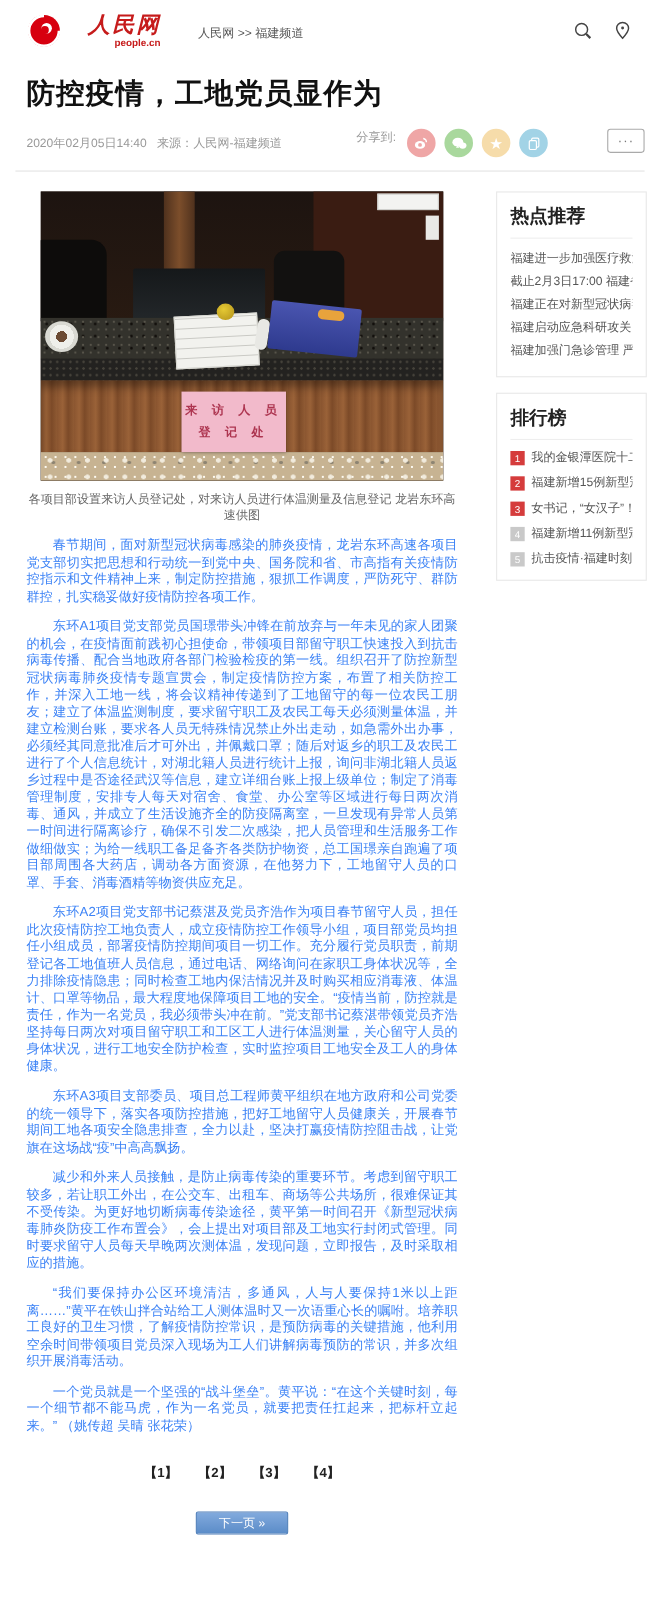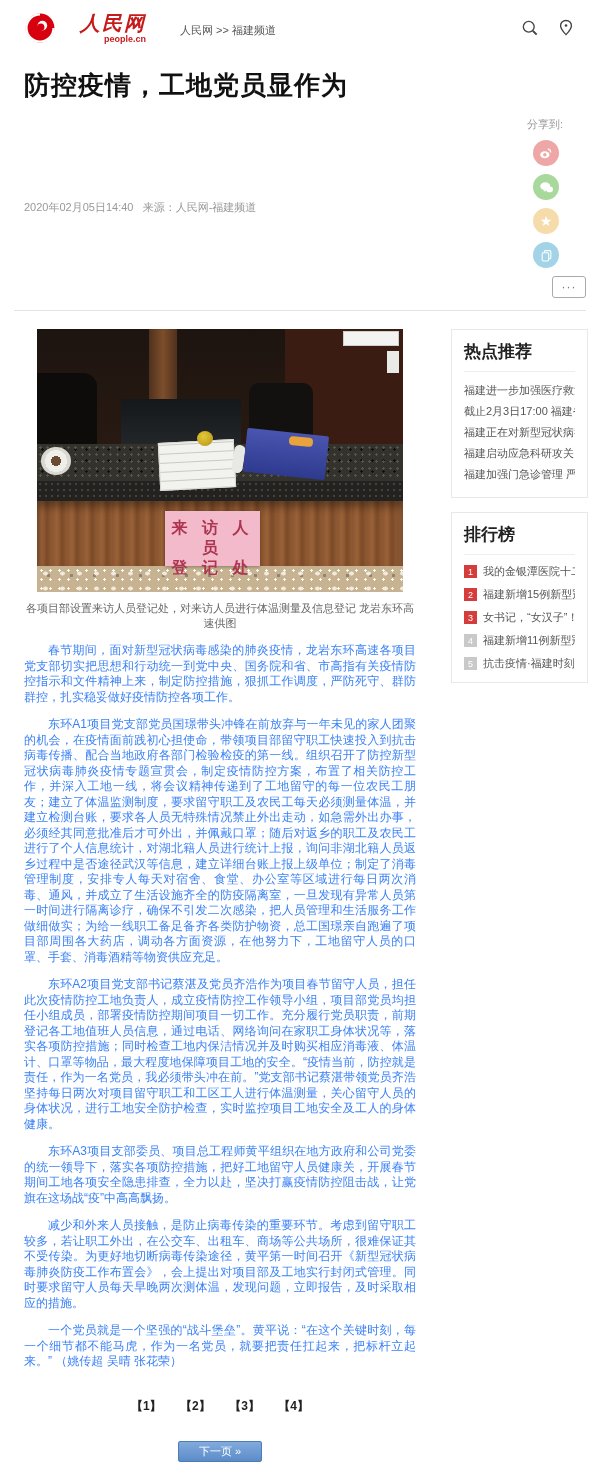--- a/index.html
+++ b/index.html
@@ -14,21 +14,21 @@
   .logo-cn { font-size:20px; font-weight:bold; color:#c61b1b; font-style:italic; letter-spacing:2px; }
   .logo-en { font-size:9px; color:#c61b1b; font-weight:bold; text-align:right; margin-top:2px; }
   .crumb { font-size:11px; color:#555; margin-left:34px; margin-top:4px; }
   .hdr-icons { margin-left:auto; display:flex; gap:16px; align-items:center; padding-right:10px; }
   .hicon { width:20px; height:20px; cursor:pointer; }
 
   
   .title { font-size:26px; font-weight:bold; color:#111; padding:16px 24px 4px 24px; letter-spacing:1px; }
   .meta-row { display:flex; align-items:center; padding:10px 14px 10px 24px; }
   .meta-left { font-size:11px; color:#999; }
-  .share-wrap { margin-left:auto; display:flex; align-items:center; gap:8px;flex-direction:column; }
+  .share-wrap { margin-left:auto; display:flex; align-items:flex-start; gap:8px; }
   .share-label { font-size:11px; color:#999; margin-right:2px; }
   .share-btn { width:26px; height:26px; border-radius:50%; display:flex; align-items:center; justify-content:center; cursor:pointer; }
   .comment-btn { margin-left:46px; width:34px; height:22px; border:1px solid #aaa; border-radius:3px; color:#777; font-size:12px; letter-spacing:1px; display:flex; align-items:center; justify-content:center; line-height:0.4; cursor:pointer; background:#fff; }
   .rule { border:none; border-top:1px solid #e3e3e3; margin:2px 14px 0 14px; }
 
   
   .content { display:flex; align-items:flex-start; padding:18px 14px 0 24px; gap:14px; }
   .artcol { width:392px; flex:none; }
   .sidecol { width:158px; flex:none;padding-left:21px; }
 
@@ -55,21 +55,21 @@
      background-image:radial-gradient(#f1ebdd 2px, transparent 2.6px), radial-gradient(#8d8472 1.5px, transparent 2px), radial-gradient(#fdfaf2 1px, transparent 1.4px);
      background-size:17px 15px, 23px 19px, 9px 9px; }
   .ph-papers { left:122px; top:112px; width:76px; height:48px; background:#f2f2ee; border:1px solid #d8d8d2; transform:rotate(-3deg);
      background-image:linear-gradient(#c9c9c4 1px, transparent 1px); background-size:100% 9px; background-position:0 10px; }
   .ph-bluebox { left:208px; top:103px; width:82px; height:44px; background:linear-gradient(180deg,#4a55b0,#2e3a8e); transform:rotate(6deg); border-radius:2px; }
   .ph-bluebox-label { left:252px; top:108px; width:24px; height:9px; background:#e8a33c; border-radius:4px; transform:rotate(6deg); }
   .ph-thermo { left:196px; top:116px; width:11px; height:28px; background:#e8e8e4; border-radius:5px; transform:rotate(9deg); }
   .ph-cap { left:160px; top:102px; width:16px; height:15px; background:radial-gradient(circle at 40% 35%, #e5c934, #b2911a); border-radius:50%; }
   .ph-tape { left:4px; top:118px; width:30px; height:28px; border-radius:50%; background:radial-gradient(circle, #6b4a33 0 5px, #efefea 5px 11px, #d9d9d2 11px); }
   .ph-pink { left:128px; top:182px; width:95px; height:55px; background:#f2bacb; box-shadow:0 1px 3px rgba(0,0,0,.3); text-align:center; padding-top:7px; }
-  .ph-pink div { font-size:16px; color:#ad3550; letter-spacing:5px; line-height:20px; font-weight:bold; }
+  .ph-pink div { font-size:11px; color:#ad3550; letter-spacing:5px; line-height:20px; font-weight:bold; }
   .caption { font-size:11px; color:#666; text-align:center; margin:9px 0 4px 0; }
 
   
   .para { font-size:12px; color:#3b82f6; line-height:15.5px; text-indent:2em; text-align:justify; margin-top:12px; }
 
   
   .pgn { text-align:center; margin-top:26px; }
   .pgn span { font-size:12px; color:#222; margin:0 7px; cursor:pointer; font-weight:bold; }
   .next-btn { display:block; margin:26px auto 0 auto; width:84px; height:21px; font-size:11px; color:#fff;
      background:linear-gradient(180deg,#82aadd,#5b8cc8); border:1px solid #4d7db8; border-radius:2px; cursor:pointer; }
@@ -174,23 +174,24 @@
         <div class="ph-abs ph-bluebox-label"></div>
         <div class="ph-abs ph-pink">
           <div>来 访 人 员</div>
           <div>登 记 处</div>
         </div>
       </div>
       <div class="caption">各项目部设置来访人员登记处，对来访人员进行体温测量及信息登记 龙岩东环高速供图</div>
 
       <p class="para">春节期间，面对新型冠状病毒感染的肺炎疫情，龙岩东环高速各项目党支部切实把思想和行动统一到党中央、国务院和省、市高指有关疫情防控指示和文件精神上来，制定防控措施，狠抓工作调度，严防死守、群防群控，扎实稳妥做好疫情防控各项工作。</p>
       <p class="para">东环A1项目党支部党员国璟带头冲锋在前放弃与一年未见的家人团聚的机会，在疫情面前践初心担使命，带领项目部留守职工快速投入到抗击病毒传播、配合当地政府各部门检验检疫的第一线。组织召开了防控新型冠状病毒肺炎疫情专题宣贯会，制定疫情防控方案，布置了相关防控工作，并深入工地一线，将会议精神传递到了工地留守的每一位农民工朋友；建立了体温监测制度，要求留守职工及农民工每天必须测量体温，并建立检测台账，要求各人员无特殊情况禁止外出走动，如急需外出办事，必须经其同意批准后才可外出，并佩戴口罩；随后对返乡的职工及农民工进行了个人信息统计，对湖北籍人员进行统计上报，询问非湖北籍人员返乡过程中是否途径武汉等信息，建立详细台账上报上级单位；制定了消毒管理制度，安排专人每天对宿舍、食堂、办公室等区域进行每日两次消毒、通风，并成立了生活设施齐全的防疫隔离室，一旦发现有异常人员第一时间进行隔离诊疗，确保不引发二次感染，把人员管理和生活服务工作做细做实；为给一线职工备足备齐各类防护物资，总工国璟亲自跑遍了项目部周围各大药店，调动各方面资源，在他努力下，工地留守人员的口罩、手套、消毒酒精等物资供应充足。</p>
-      <p class="para">东环A2项目党支部书记蔡湛及党员齐浩作为项目春节留守人员，担任此次疫情防控工地负责人，成立疫情防控工作领导小组，项目部党员均担任小组成员，部署疫情防控期间项目一切工作。充分履行党员职责，前期登记各工地值班人员信息，通过电话、网络询问在家职工身体状况等，落实各项防控措施；同时检查工地内保洁情况并及时购买相应消毒液、体温计、口罩等物品，最大程度地保障项目工地的安全。“疫情当前，防控就是责任，作为一名党员，我必须带头冲在前。”党支部书记蔡湛带领党员齐浩坚持每日两次对项目留守职工和工区工人进行体温测量，关心留守人员的身体状况，进行工地安全防护检查，实时监控项目工地安全及工人的身体健康。</p>
+      <p class="para">东环A2项目党支部书记蔡湛及党员齐浩作为项目春节留守人员，担任此次疫情防控工地负责人，成立疫情防控工作领导小组，项目部党员均担任小组成员，部署疫情防控期间项目一切工作。充分履行党员职责，前期登记各工地值班人员信息，通过电话、网络询问在家职工身体状况等，全力排除疫情隐患；同时检查工地内保洁情况并及时购买相应消毒液、体温计、口罩等物品，最大程度地保障项目工地的安全。“疫情当前，防控就是责任，作为一名党员，我必须带头冲在前。”党支部书记蔡湛带领党员齐浩坚持每日两次对项目留守职工和工区工人进行体温测量，关心留守人员的身体状况，进行工地安全防护检查，实时监控项目工地安全及工人的身体健康。</p>
       <p class="para">东环A3项目支部委员、项目总工程师黄平组织在地方政府和公司党委的统一领导下，落实各项防控措施，把好工地留守人员健康关，开展春节期间工地各项安全隐患排查，全力以赴，坚决打赢疫情防控阻击战，让党旗在这场战“疫”中高高飘扬。</p>
       <p class="para">减少和外来人员接触，是防止病毒传染的重要环节。考虑到留守职工较多，若让职工外出，在公交车、出租车、商场等公共场所，很难保证其不受传染。为更好地切断病毒传染途径，黄平第一时间召开《新型冠状病毒肺炎防疫工作布置会》，会上提出对项目部及工地实行封闭式管理。同时要求留守人员每天早晚两次测体温，发现问题，立即报告，及时采取相应的措施。</p>
+      <p class="para">“我们要保持办公区环境清洁，多通风，人与人要保持1米以上距离……”黄平在铁山拌合站给工人测体温时又一次语重心长的嘱咐。培养职工良好的卫生习惯，了解疫情防控常识，是预防病毒的关键措施，他利用空余时间带领项目党员深入现场为工人们讲解病毒预防的常识，并多次组织开展消毒活动。</p>
       <p class="para">一个党员就是一个坚强的“战斗堡垒”。黄平说：“在这个关键时刻，每一个细节都不能马虎，作为一名党员，就要把责任扛起来，把标杆立起来。”  （姚传超 吴晴 张花荣）</p>
 
       <div class="pgn">
         <span>【1】</span>
         <span>【2】</span>
         <span>【3】</span>
         <span>【4】</span>
       </div>
       <button class="next-btn">下一页 »</button>
 

